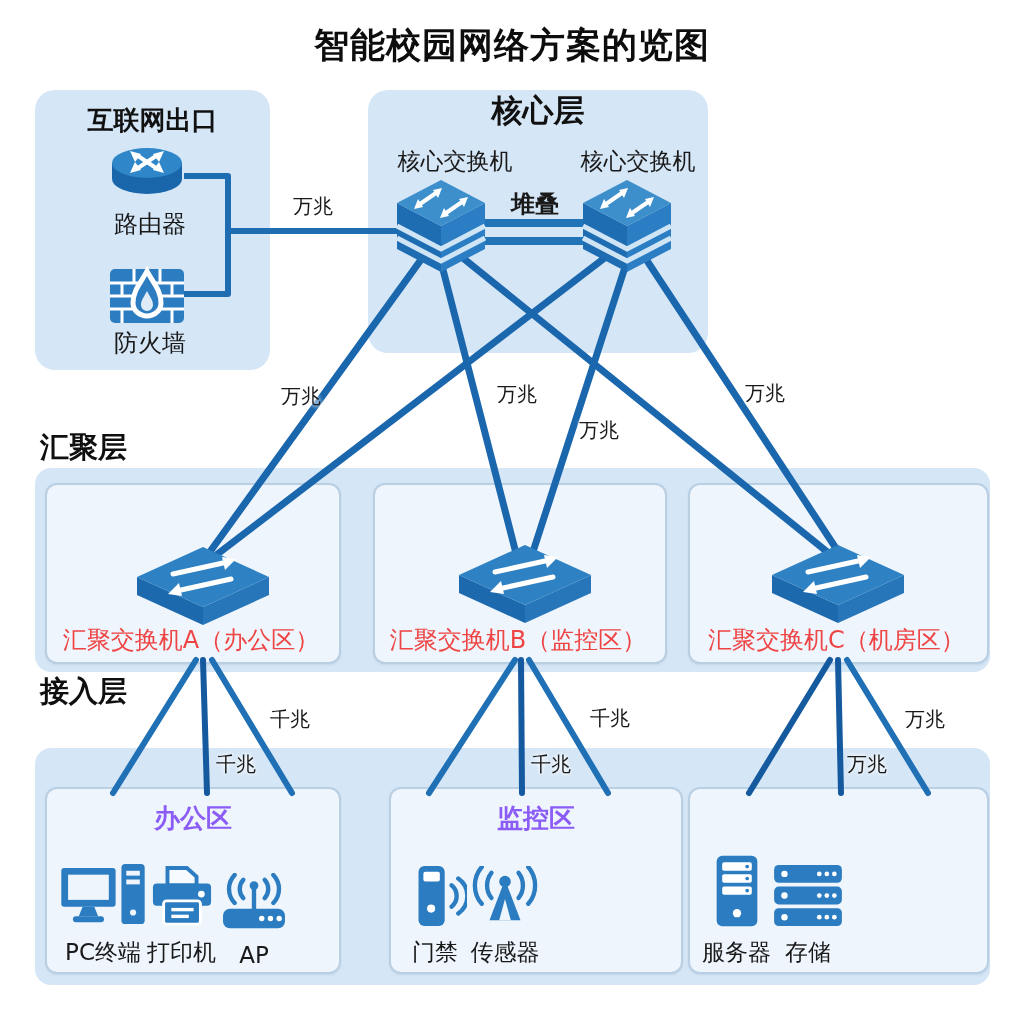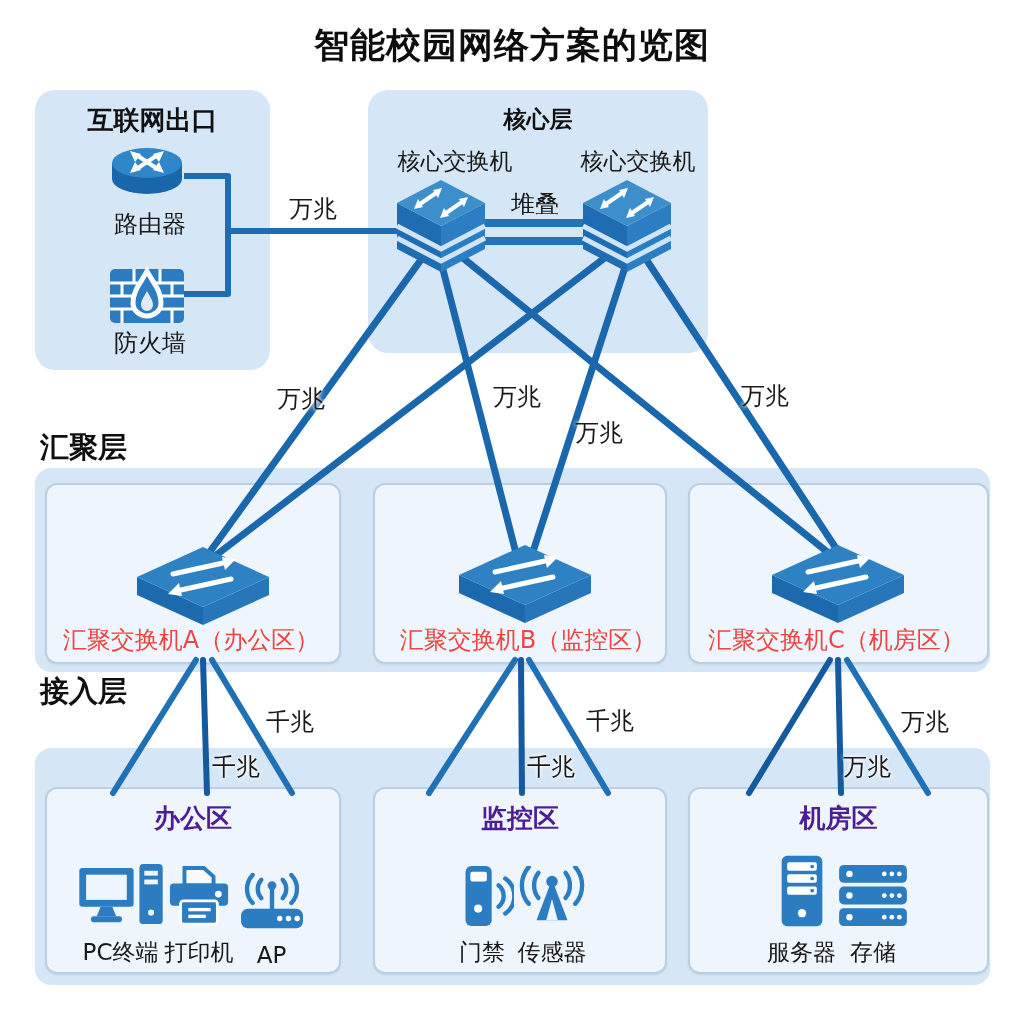--- a/index.html
+++ b/index.html
@@ -8,30 +8,30 @@
   .title{position:absolute;left:0;top:22px;width:100%;text-align:center;
     font-size:35px;font-weight:800;color:#0d0d0d;letter-spacing:1px;}
   .panel{position:absolute;background:#d5e6f6;border-radius:20px;}
   .band{position:absolute;background:#d5e6f6;border-radius:16px;}
   .inner-box{position:absolute;background:#eef5fc;border:2px solid #b9cfe3;
     border-radius:12px;box-shadow:0 1px 2px rgba(70,110,150,.12);}
   .hdr{position:absolute;width:100%;text-align:center;font-weight:700;color:#111;}
   .lbl{position:absolute;transform:translateX(-50%);white-space:nowrap;
     font-size:24px;font-weight:500;color:#191919;}
   .linklbl{position:absolute;transform:translateX(-50%);white-space:nowrap;
-    font-size:24px;font-weight:500;color:#191919;text-shadow:0 0 4px #fff,0 0 4px #fff;}
+    font-size:20px;font-weight:500;color:#191919;text-shadow:0 0 4px #fff,0 0 4px #fff;}
   .layer-label{position:absolute;font-size:29px;font-weight:700;color:#0f0f0f;}
   .wires{position:absolute;left:0;top:0;z-index:2;pointer-events:none;}
   .icon{position:absolute;z-index:3;line-height:0;}
   .txt{z-index:4;}
   .agg-label{position:absolute;text-align:center;font-size:24px;font-weight:500;
     color:#ef4444;z-index:4;}
   .zone{display:flex;flex-direction:column;z-index:1;}
-  .zone-title{text-align:center;font-size:26px;font-weight:700;color:#4c1d95;margin-top:12px;}
-  .devices{display:flex;justify-content:center;align-items:flex-end;
+  .zone-title{text-align:center;font-size:26px;font-weight:700;color:#8b5cf6;margin-top:12px;}
+  .devices{display:flex;justify-content:flex-start;align-items:flex-end;
     flex:1;padding:0 12px 4px 12px;}
   .device{display:flex;flex-direction:column;align-items:center;}
   .device-icon{height:74px;display:flex;align-items:flex-end;justify-content:center;line-height:0;}
   .device-label{margin-top:9px;font-size:23px;font-weight:500;color:#191919;white-space:nowrap;}
 </style>
 </head>
 <body>
 
 <div class="canvas">
 
@@ -105,26 +105,26 @@
         <line x1="13" y1="46" x2="13" y2="60"></line>
           <line x1="63" y1="46" x2="63" y2="60"></line>
       </g>
       <path d="M38,8 C32,20 24,27 24,40 a14,13 0 0 0 28,0 C52,27 44,20 38,8 Z" fill="#2b7cc0" stroke="#fff" stroke-width="5"></path>
       <path d="M38,28 C35,34 32,37 32,42 a6,6 0 0 0 12,0 C44,37 41,34 38,28 Z" fill="#fff" opacity="0.85"></path>
     </svg>
   </div>
   <div class="lbl txt" style="left:150px;top:327px;">防火墙</div>
 
   <div class="panel" style="left:368px;top:90px;width:340px;height:263px;">
-    <div class="hdr" style="top:14px;font-size:23px;">核心层</div>
+    <div class="hdr" style="top:0;font-size:31px;">核心层</div>
   </div>
 
   <div class="lbl txt" style="left:455px;top:146px;font-size:23px;">核心交换机</div>
   <div class="lbl txt" style="left:638px;top:146px;font-size:23px;">核心交换机</div>
-  <div class="lbl txt" style="left:535px;top:188px;font-weight:400;">堆叠</div>
+  <div class="lbl txt" style="left:535px;top:188px;font-weight:700;">堆叠</div>
 
   <div class="icon" style="left:393px;top:178px;">
     <svg width="96" height="96" viewBox="0 0 96 96">
       <polygon points="4,25 48,48 48,94 4,71" fill="#1e6cb2"></polygon>
       <polygon points="48,48 92,25 92,71 48,94" fill="#2b7ec4"></polygon>
       <path d="M4,48 L48,71 L92,48" stroke="#cfe4f5" stroke-width="5" fill="none"></path>
       <path d="M4,60 L48,83 L92,60" stroke="#cfe4f5" stroke-width="5" fill="none"></path>
       <polygon points="48,2 92,25 48,48 4,25" fill="#3d8fcc"></polygon>
       <g stroke="#fff" stroke-width="4" stroke-linecap="round">
         <line x1="27" y1="26" x2="43" y2="15"></line>
@@ -205,21 +205,21 @@
         <line x1="98" y1="34" x2="48" y2="45"></line>
       </g>
       <g fill="#fff">
         <polygon points="103,14 89,12 92,25"></polygon>
         <polygon points="35,49 49,51 46,38"></polygon>
       </g>
     </svg>
   </div>
 
   <div class="agg-label" style="left:45px;top:624px;width:292px;">汇聚交换机A（办公区）</div>
-  <div class="agg-label" style="left:373px;top:624px;width:290px;margin-left:10px;">汇聚交换机B（监控区）</div>
+  <div class="agg-label" style="left:373px;top:624px;width:290px;">汇聚交换机B（监控区）</div>
   <div class="agg-label" style="left:688px;top:624px;width:297px;">汇聚交换机C（机房区）</div>
 
   <div class="layer-label txt" style="left:40px;top:672px;">接入层</div>
   <div class="band" style="left:35px;top:748px;width:955px;height:237px;"></div>
 
   <div class="inner-box zone" style="left:45px;top:787px;width:292px;height:183px;">
     <div class="zone-title">办公区</div>
     <div class="devices">
       <div class="device">
         <div class="device-icon">
@@ -264,21 +264,21 @@
             <circle cx="46" cy="47" r="2.8" fill="#fff"></circle>
             <circle cx="55" cy="47" r="2.8" fill="#fff"></circle>
             <circle cx="64" cy="47" r="2.8" fill="#fff"></circle>
           </svg>
         </div>
         <div class="device-label">AP</div>
       </div>
     </div>
   </div>
 
-  <div class="inner-box zone" style="left:373px;top:787px;width:290px;height:183px;">
+  <div class="inner-box zone" style="left:389px;top:787px;width:290px;height:183px;">
     <div class="zone-title">监控区</div>
     <div class="devices">
       <div class="device">
         <div class="device-icon">
           <svg width="64" height="64" viewBox="0 0 64 66">
             <rect x="15" y="2" width="27" height="62" rx="6" fill="#2b7cc0"></rect>
             <rect x="20" y="8" width="17" height="10" rx="2" fill="#fff"></rect>
             <circle cx="28" cy="46" r="4.2" fill="#fff"></circle>
             <g stroke="#2b7cc0" stroke-width="4.5" fill="none" stroke-linecap="round">
               <path d="M49,22 a14,14 0 0 1 0,22"></path>
@@ -301,21 +301,20 @@
               <path d="M62,1 a29,29 0 0 1 0,38"></path>
             </g>
           </svg>
         </div>
         <div class="device-label">传感器</div>
       </div>
     </div>
   </div>
 
   <div class="inner-box zone" style="left:688px;top:787px;width:297px;height:183px;">
-    <div class="zone-title">机房区</div>
     <div class="devices">
       <div class="device">
         <div class="device-icon">
           <svg width="56" height="74" viewBox="0 0 56 80">
             <rect x="6" y="2" width="44" height="76" rx="6" fill="#2b7cc0"></rect>
             <rect x="12" y="9" width="32" height="9" rx="2" fill="#fff"></rect>
             <rect x="12" y="22" width="32" height="9" rx="2" fill="#fff"></rect>
             <rect x="12" y="35" width="32" height="9" rx="2" fill="#fff"></rect>
             <circle cx="39" cy="13.5" r="2" fill="#2b7cc0"></circle>
             <circle cx="39" cy="26.5" r="2" fill="#2b7cc0"></circle>

